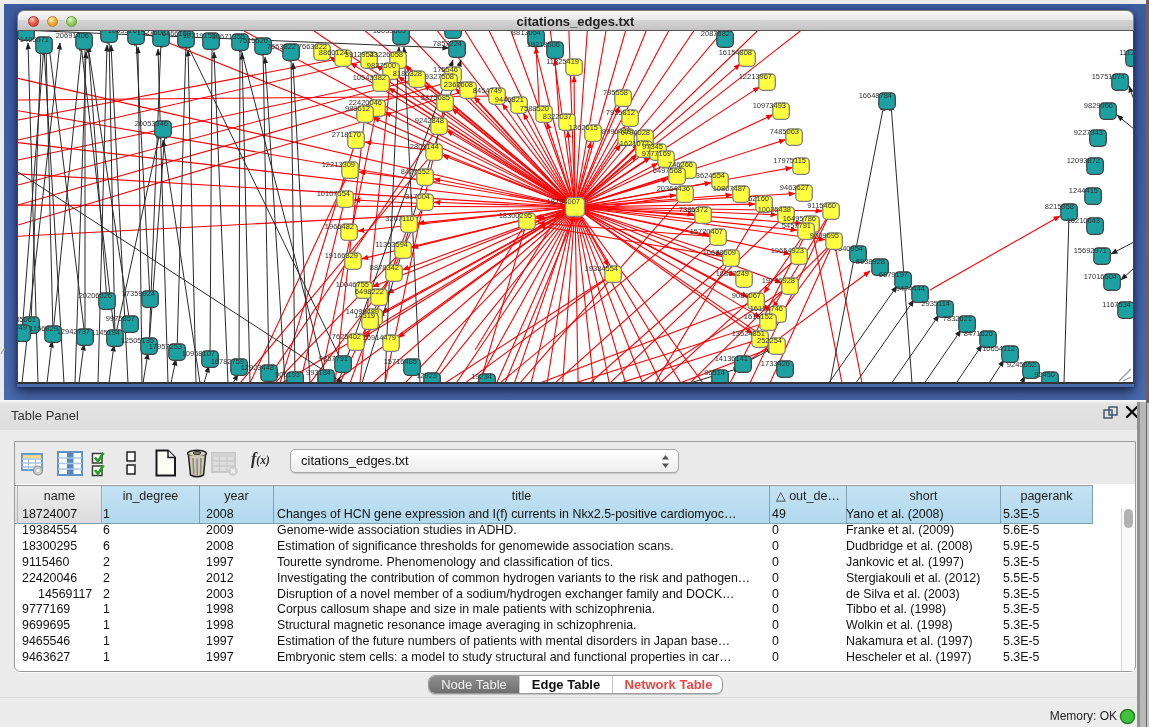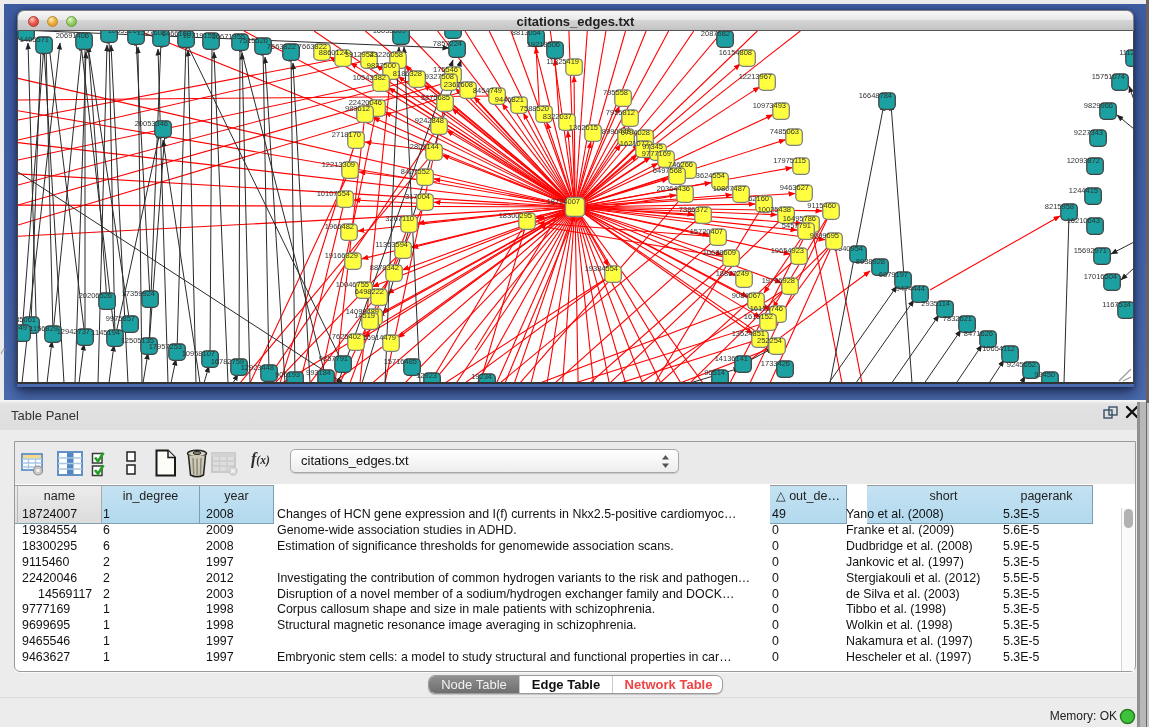--- a/index.html
+++ b/index.html
@@ -645,22 +645,23 @@
       <svg style="position:absolute;right:8px;top:4px" width="9" height="15" viewBox="0 0 9 15">
         <path d="M1,5.5 L4.5,1 L8,5.5 Z" fill="#555"></path>
         <path d="M1,9.5 L4.5,14 L8,9.5 Z" fill="#555"></path>
       </svg>
     </div>
   </div>
   <div class="hdr" style="left:0;width:3px;background:linear-gradient(180deg,#ececec,#dcdcdc);border-right:1px solid #b5b5b5"></div>
   <div class="hdr" style="left:3px;width:84px;background:linear-gradient(180deg,#ececec,#dcdcdc);border-right:1px solid #aaa">name</div>
   <div class="hdr" style="left:87px;width:98px">in_degree</div>
   <div class="hdr" style="left:185px;width:74px">year</div>
+  <div class="hdr" style="left:259px;width:496px">title</div>
   <div class="hdr" style="left:755px;width:77px">△ out_de…</div>
-  <div class="hdr" style="left:852px;width:154px">short</div>
+  <div class="hdr" style="left:832px;width:154px">short</div>
   <div class="hdr" style="left:986px;width:92px">pagerank</div>
   <div style="position:absolute;left:1106px;top:66px;width:13px;height:163px;background:#fafafa;border-left:1px solid #d5d5d5">
     <div style="position:absolute;left:1.5px;top:1px;width:9px;height:19px;background:#b2b2b2;border-radius:5px"></div>
   </div>
 </div>
 <div class="trow" style="top:507px">
 <span style="left:8px">18724007</span>
 <span style="left:89px">1</span>
 <span style="left:192px">2008</span>
 <span style="left:263px">Changes of HCN gene expression and I(f) currents in Nkx2.5-positive cardiomyoc…</span>
@@ -683,20 +684,21 @@
 <span style="left:192px">2008</span>
 <span style="left:263px">Estimation of significance thresholds for genomewide association scans.</span>
 <span style="left:758px">0</span>
 <span class="ctr" style="left:832px;width:154px">Dudbridge et al. (2008)</span>
 <span style="left:989px">5.9E-5</span>
 </div>
 <div class="trow" style="top:554.6999999999999px">
 <span style="left:8px">9115460</span>
 <span style="left:89px">2</span>
 <span style="left:192px">1997</span>
+<span style="left:263px">Tourette syndrome. Phenomenology and classification of tics.</span>
 <span style="left:758px">0</span>
 <span class="ctr" style="left:832px;width:154px">Jankovic et al. (1997)</span>
 <span style="left:989px">5.3E-5</span>
 </div>
 <div class="trow" style="top:570.5999999999999px">
 <span style="left:8px">22420046</span>
 <span style="left:89px">2</span>
 <span style="left:192px">2012</span>
 <span style="left:263px">Investigating the contribution of common hydrogen variants to the risk and pathogen…</span>
 <span style="left:758px">0</span>
@@ -727,20 +729,21 @@
 <span style="left:192px">1998</span>
 <span style="left:263px">Structural magnetic resonance image averaging in schizophrenia.</span>
 <span style="left:758px">0</span>
 <span class="ctr" style="left:832px;width:154px">Wolkin et al. (1998)</span>
 <span style="left:989px">5.3E-5</span>
 </div>
 <div class="trow" style="top:634.1999999999998px">
 <span style="left:8px">9465546</span>
 <span style="left:89px">1</span>
 <span style="left:192px">1997</span>
+<span style="left:263px">Estimation of the future numbers of patients with mental disorders in Japan base…</span>
 <span style="left:758px">0</span>
 <span class="ctr" style="left:832px;width:154px">Nakamura et al. (1997)</span>
 <span style="left:989px">5.3E-5</span>
 </div>
 <div class="trow" style="top:650.0999999999998px">
 <span style="left:8px">9463627</span>
 <span style="left:89px">1</span>
 <span style="left:192px">1997</span>
 <span style="left:263px">Embryonic stem cells: a model to study structural and functional properties in car…</span>
 <span style="left:758px">0</span>

